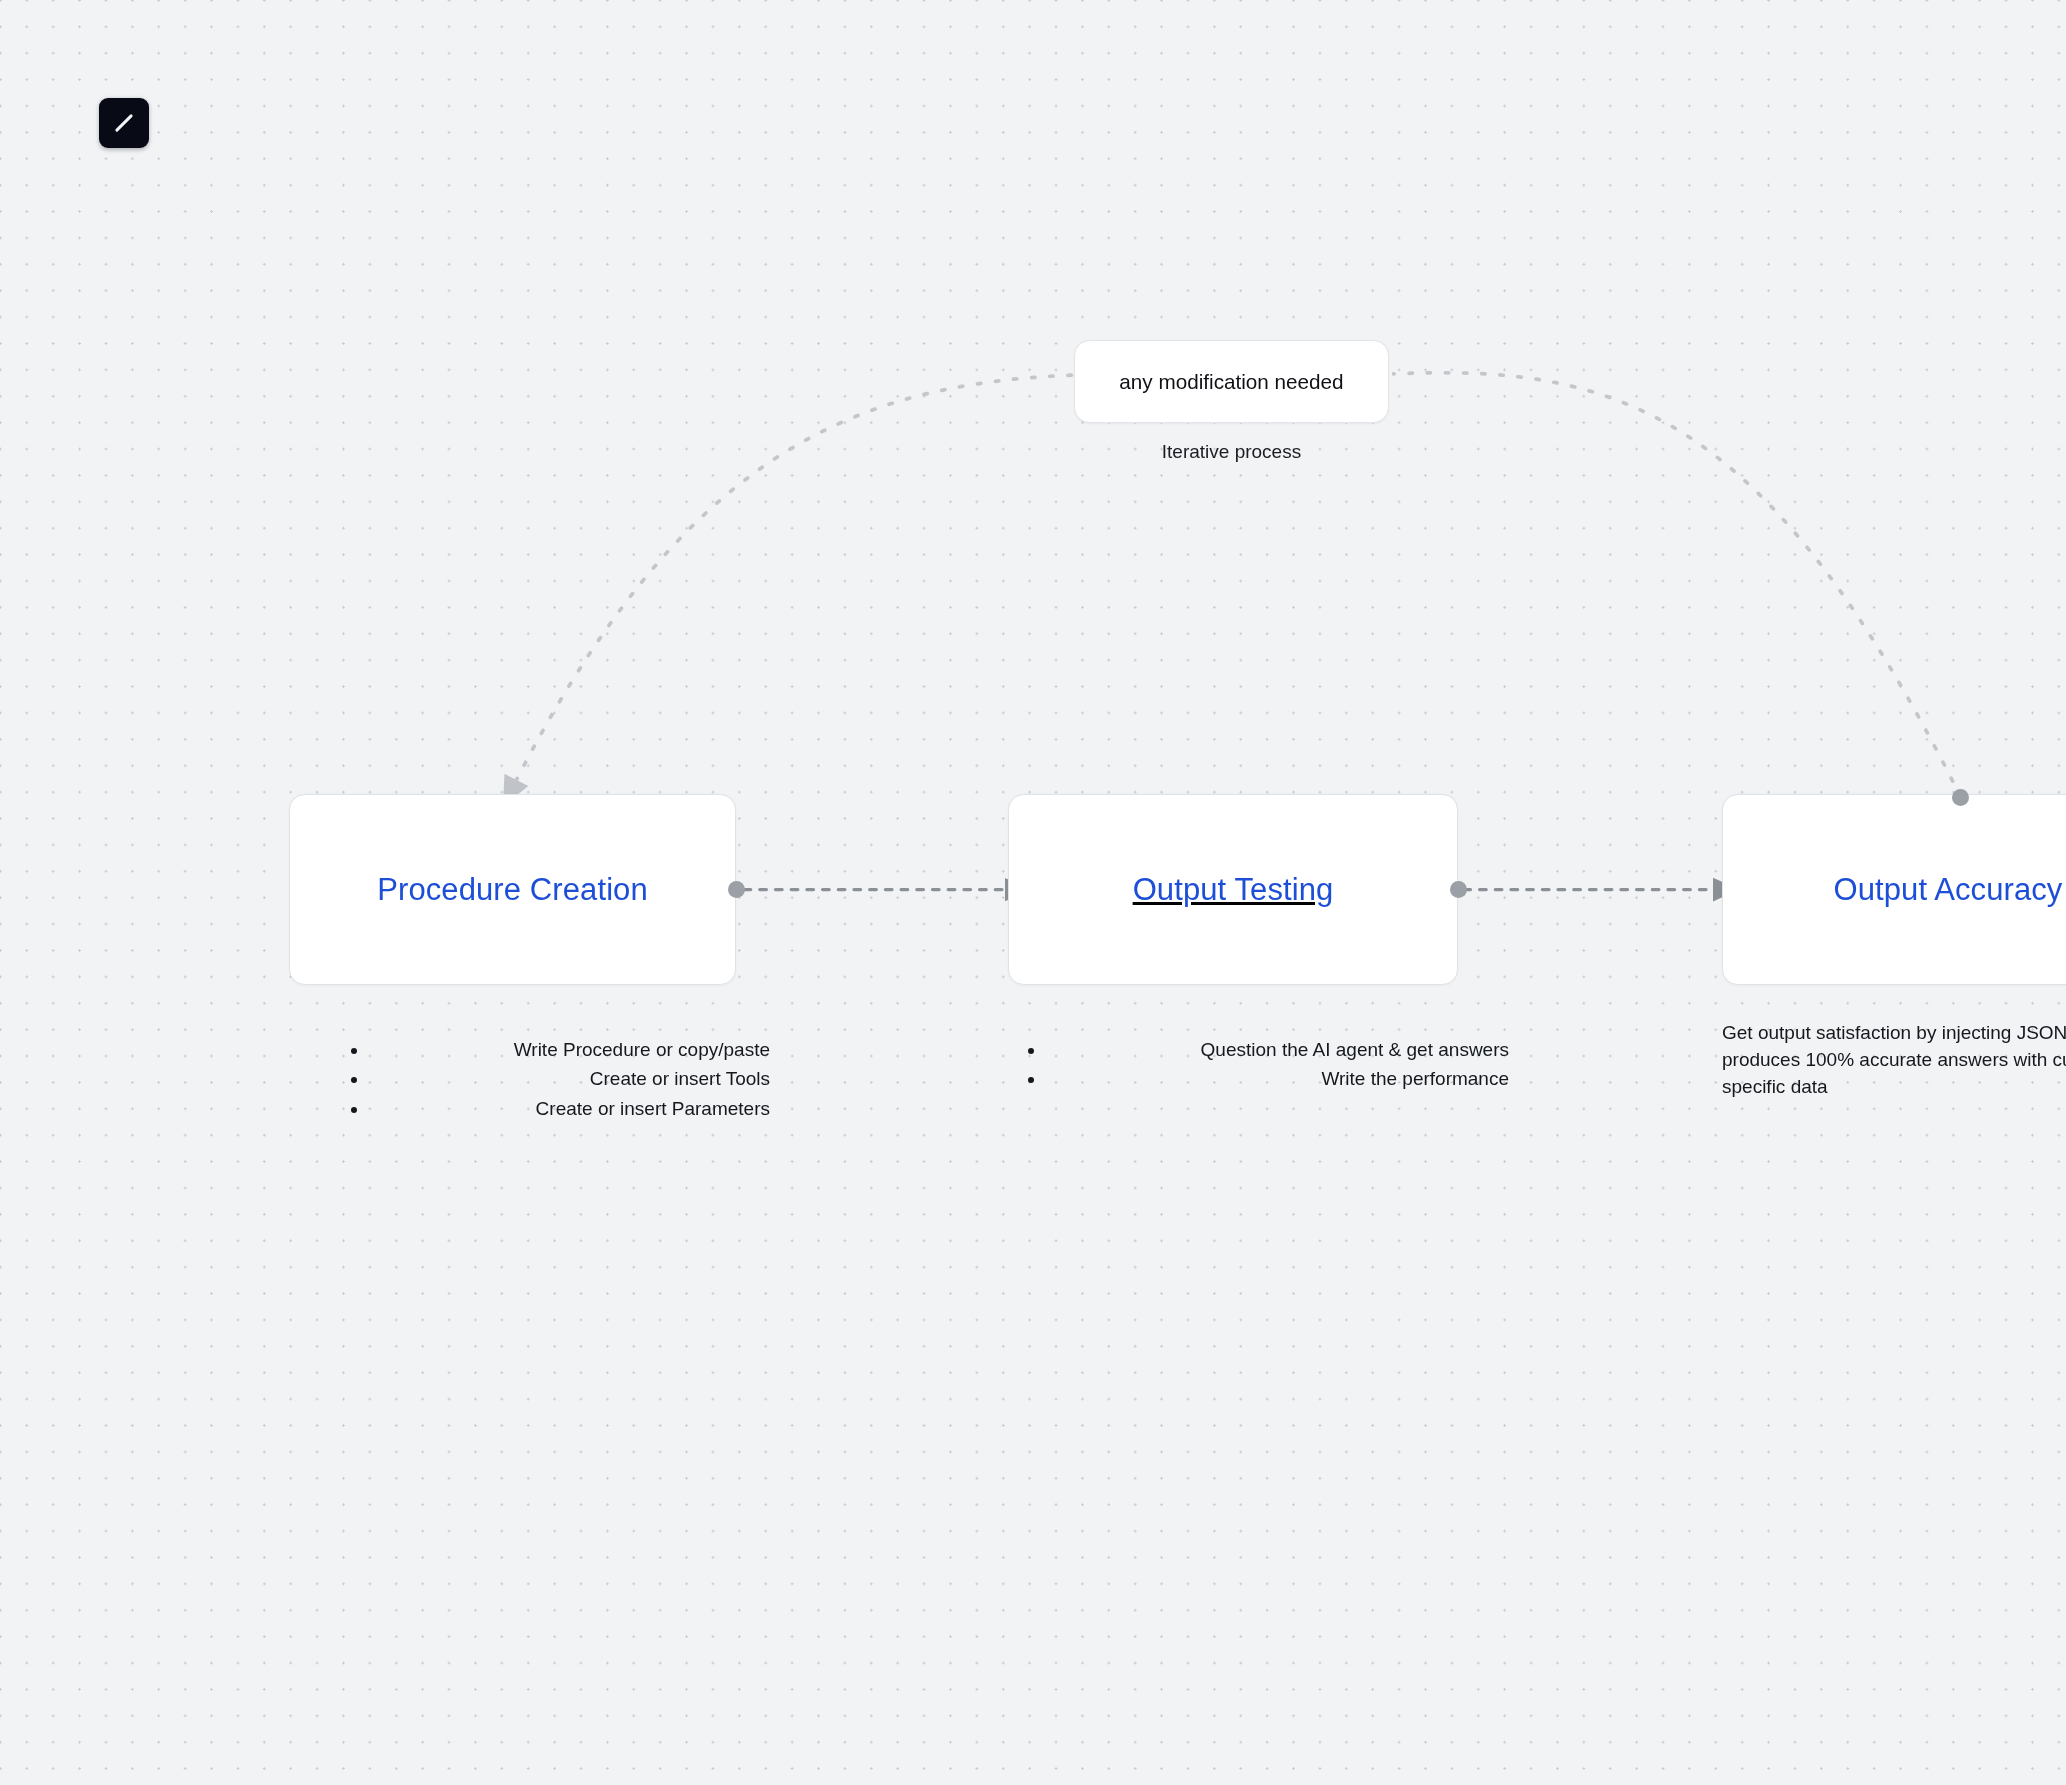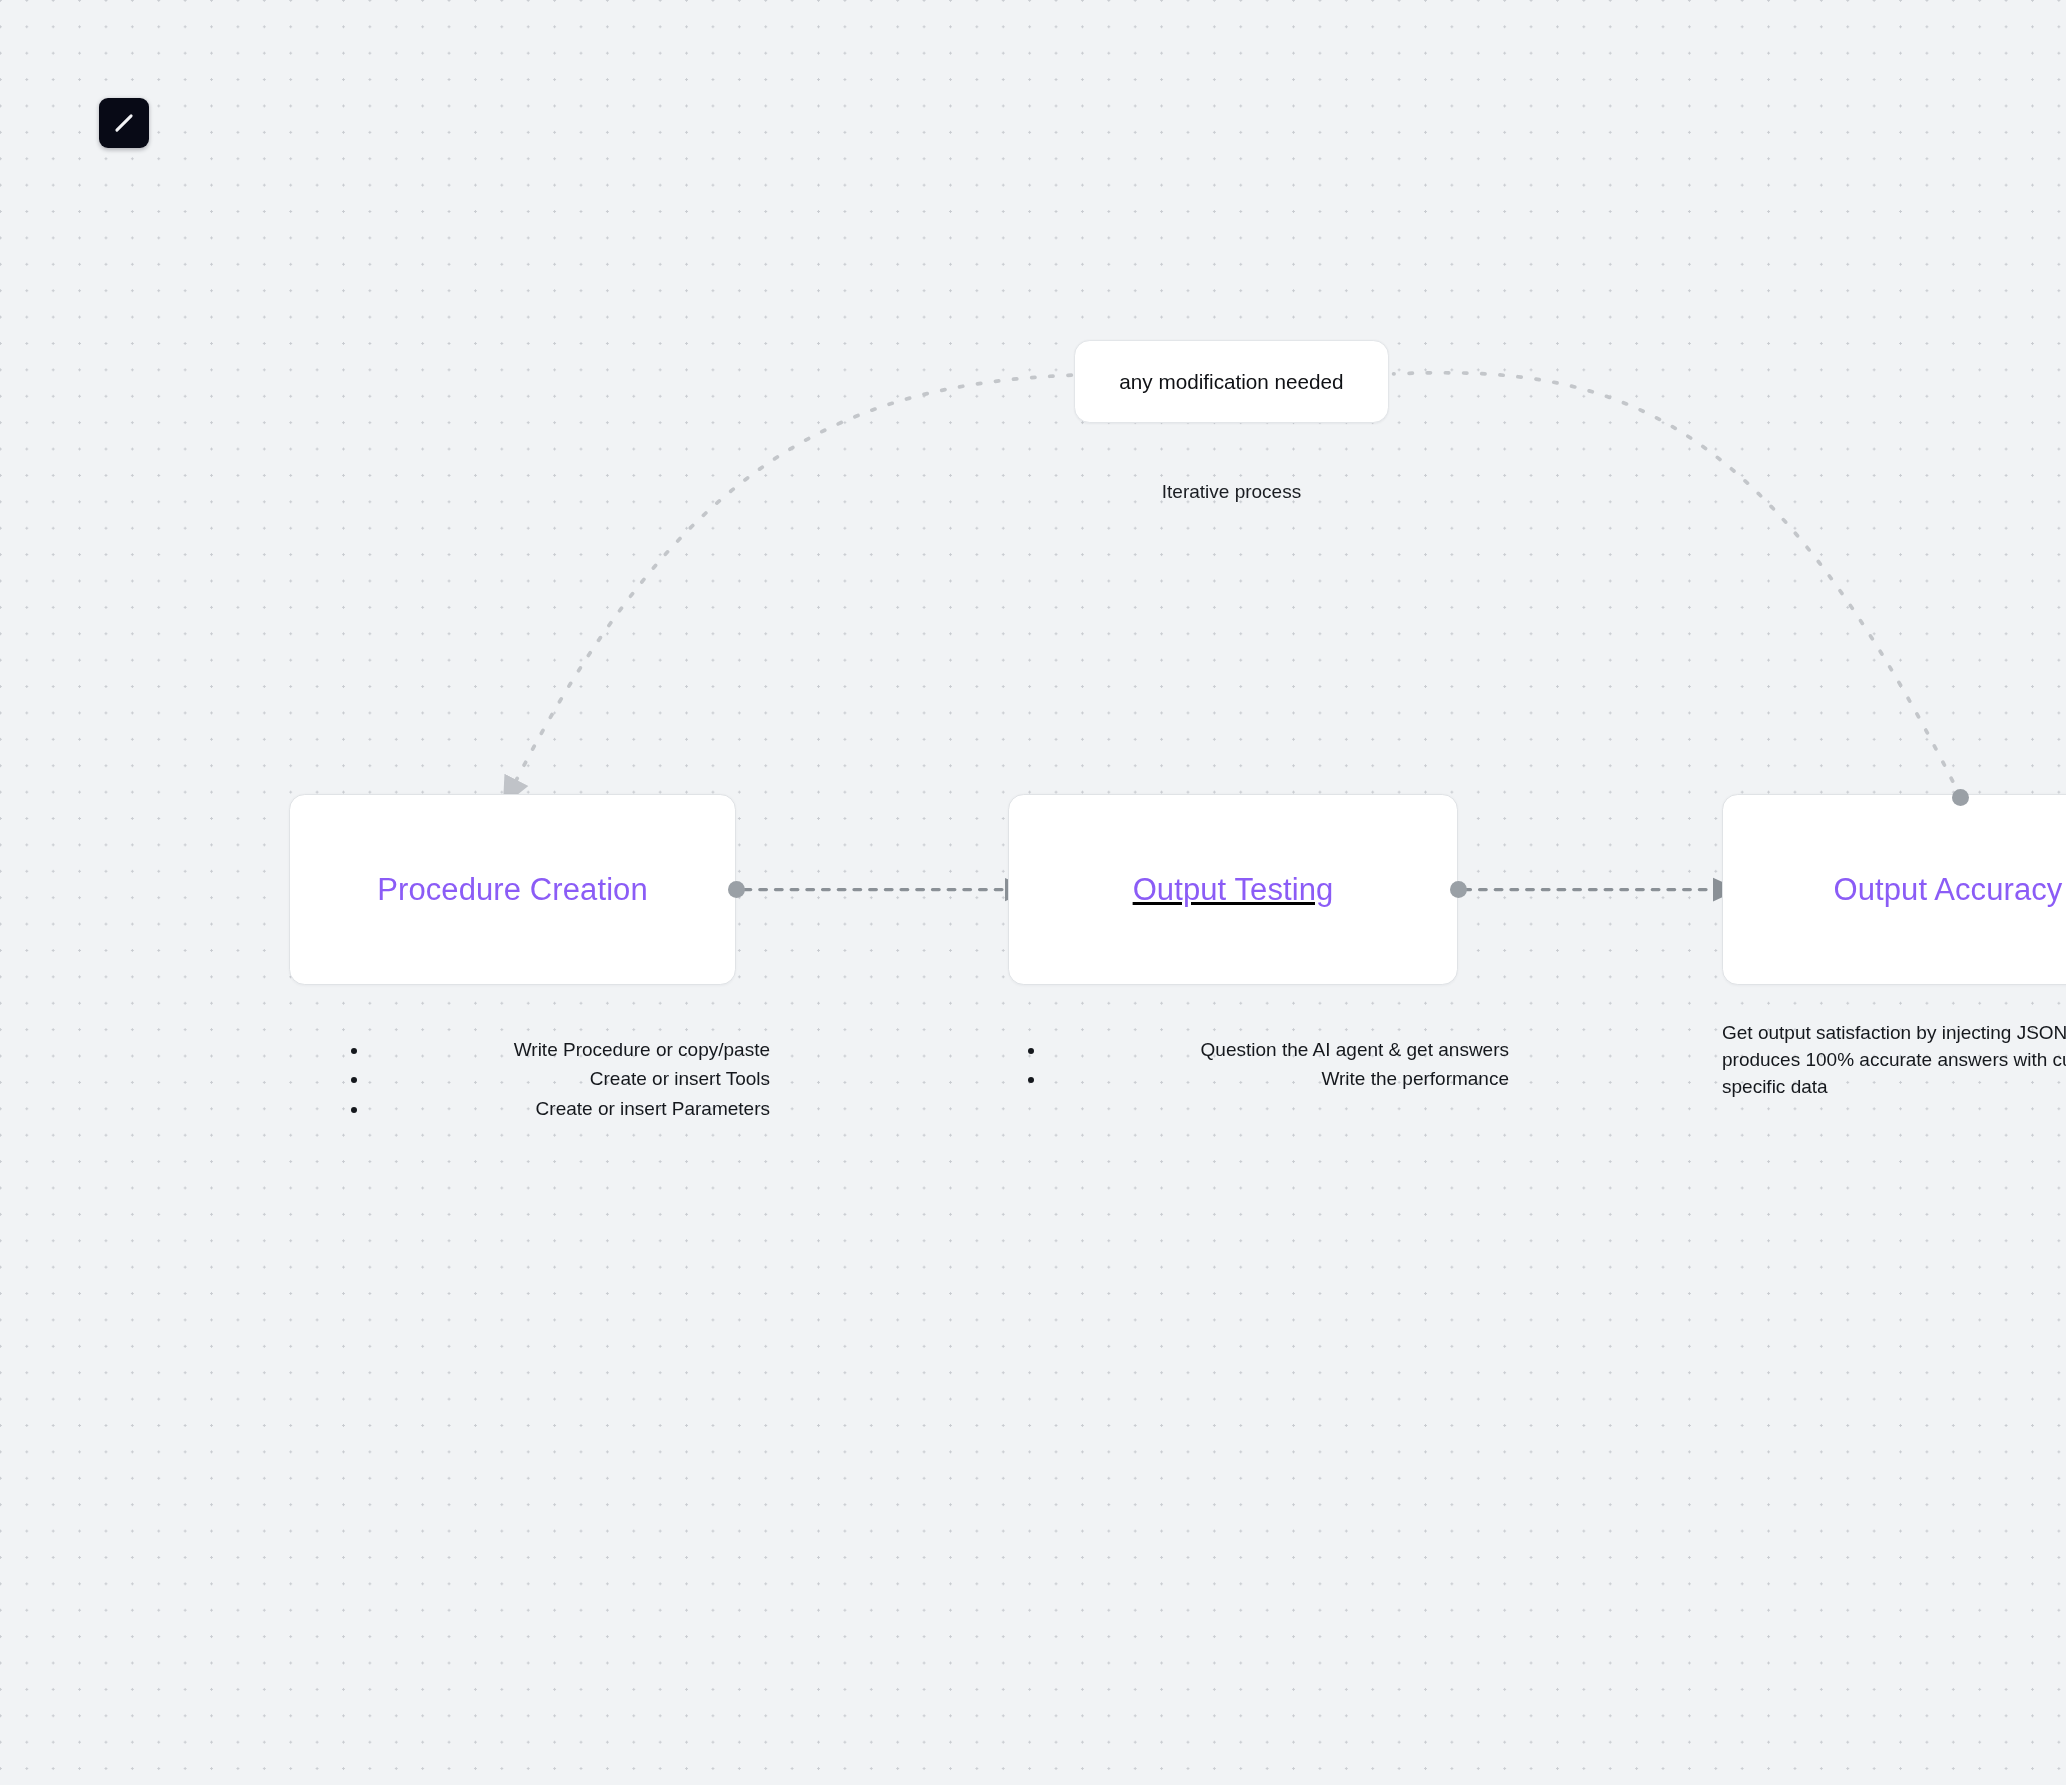--- a/index.html
+++ b/index.html
@@ -57,21 +57,21 @@
     border-radius: 15.7px;
     box-sizing: border-box;
     display: flex;
     align-items: center;
     justify-content: center;
     box-shadow: 0 0.8px 2.5px rgba(16,24,40,0.04);
   }
   .node-title {
     font-size: 31px;
     font-weight: 400;
-    color: #8b5cf6;
+    color: #1d4ed8;
     letter-spacing: 0.1px;
     text-align: center;
     line-height: 1.15;
     white-space: nowrap;
   }
 
   
   .handle {
     position: absolute;
     width: 17.4px;
@@ -119,21 +119,20 @@
   }
   #iter-sublabel {
     position: absolute;
     left: 1074px;
     top: 441px;
     width: 315px;
     text-align: center;
     font-size: 19px;
     color: #1a1d22;
     white-space: nowrap;
-    margin-top: 40px;
   }
 </style>
 </head>
 <body>
 
 <div id="canvas">
 
   <div id="tool-button">
     <span>
       <svg width="26" height="26" viewBox="0 0 62 62">

